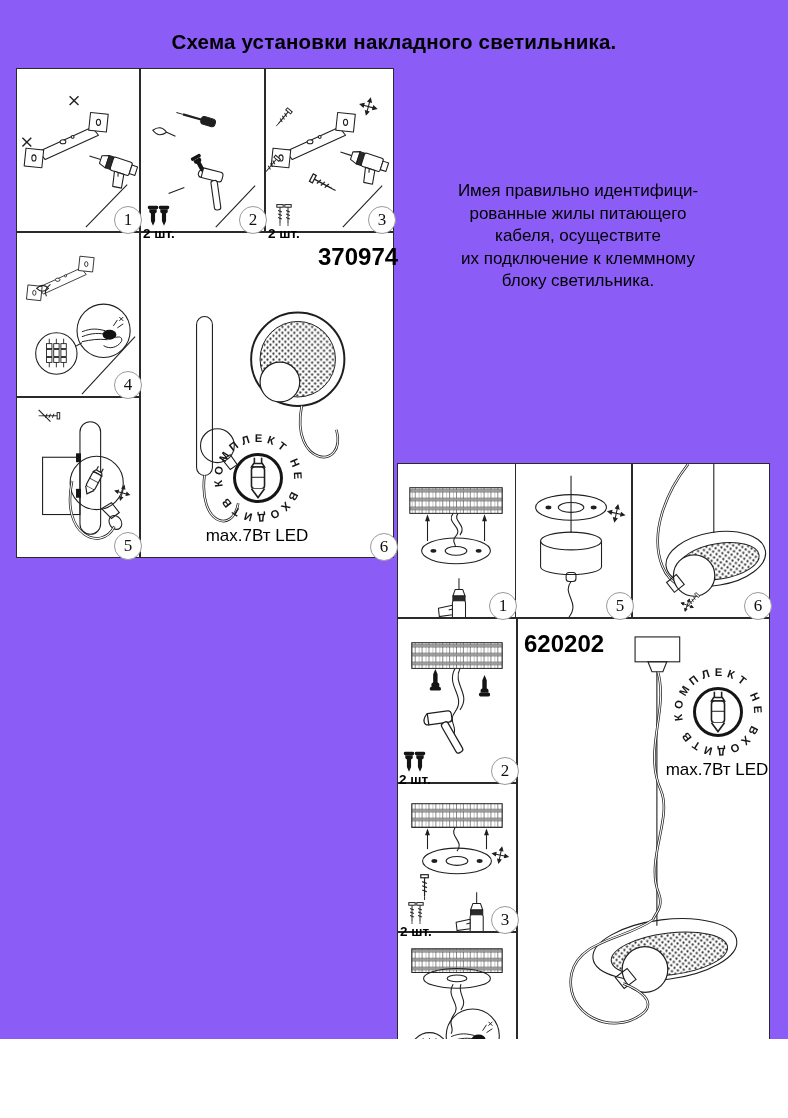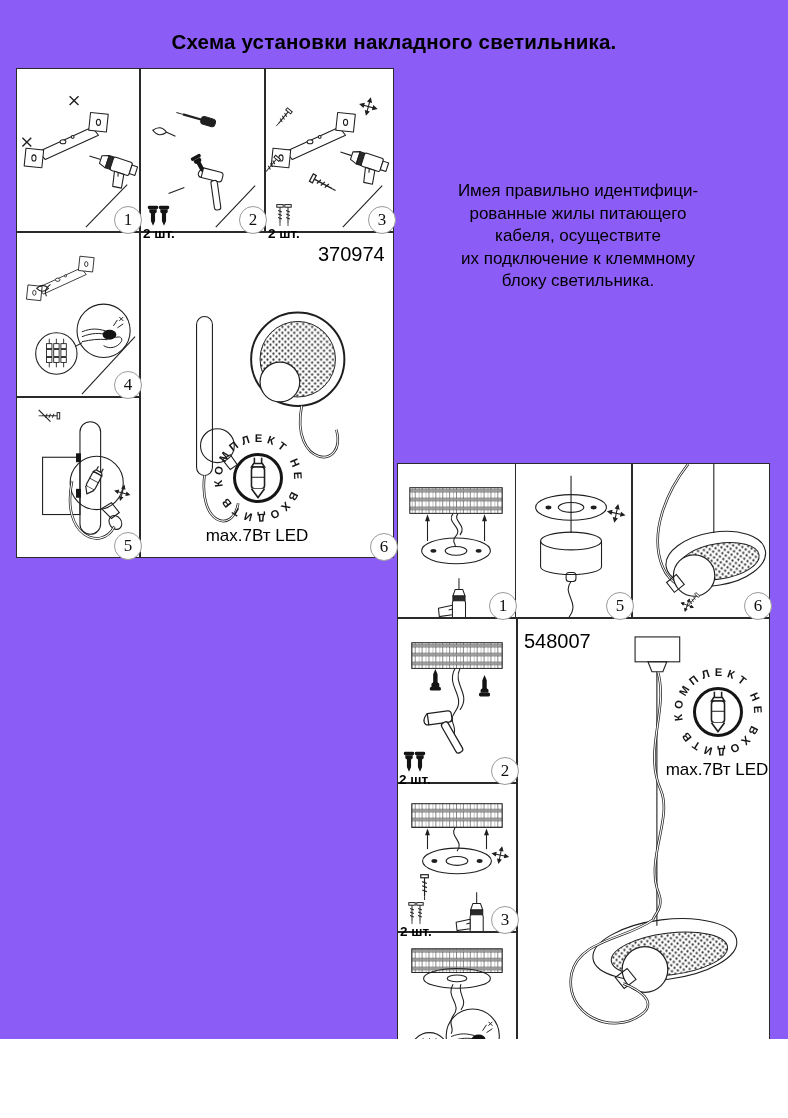--- a/index.html
+++ b/index.html
@@ -8,21 +8,21 @@
   .panel{position:absolute;border:1.6px solid #2a2a2a;background:#fff;box-sizing:border-box;}
   .panel svg{position:absolute;left:0;top:0;width:100%;height:100%;}
   .stepnum{position:absolute;width:26px;height:26px;border-radius:50%;border:1.2px solid #9a9a9a;
            background:#fff;display:flex;align-items:center;justify-content:center;
            font-family:"Liberation Serif",serif;font-size:17px;color:#111;z-index:5;}
   .title{position:absolute;left:0;top:30px;width:788px;text-align:center;
          font-size:20.5px;font-weight:bold;letter-spacing:.2px;}
   .note{position:absolute;left:408px;top:180px;width:340px;text-align:center;
         font-size:17px;line-height:22.5px;white-space:pre-line;}
   .warn{position:absolute;left:87px;top:641px;font-size:17.5px;}
-  .model{position:absolute;font-size:20px;font-weight:normal;}
+  .model{position:absolute;font-size:24px;font-weight:bold;}
   .maxpow{position:absolute;width:130px;text-align:center;font-size:17px;font-weight:normal;}
   .qty{position:absolute;display:flex;align-items:center;z-index:4;flex-direction:column;}
   .qty b{font-size:13.5px;font-weight:bold;}
   .ln{stroke:#1f1f1f;stroke-width:1.1;fill:none;}
   .cab{stroke:#1f1f1f;stroke-width:2.6;fill:none;}
   .cabw{stroke:#fff;stroke-width:1.1;fill:none;}
   .stamp{position:absolute;width:88px;height:88px;z-index:4;}
   .stamp text{font-family:"Liberation Sans",sans-serif;font-weight:bold;font-size:11.2px;fill:#151515;}
 </style>
 </head>
@@ -392,21 +392,21 @@
         <ellipse rx="73" ry="30" class="ln" fill="#fff" stroke-width="1.8"></ellipse>
         <ellipse cx="4" cy="5" rx="59" ry="21" fill="url(#m3)" stroke="#1f1f1f"></ellipse>
       </g>
       <circle cx="128" cy="352" r="23" fill="#fff" stroke="#1f1f1f" stroke-width="1.2"></circle>
       <path class="ln" fill="#fff" d="M98,360 l12,-9 l9,11 l-12,9 z"></path>
       <path class="cab" d="M136,302 C108,322 62,322 54,356 C46,398 96,420 126,396 C140,384 122,372 106,366"></path>
       <path class="cabw" d="M136,302 C108,322 62,322 54,356 C46,398 96,420 126,396 C140,384 122,372 106,366"></path>
     </svg>
   </div>
 
-  <div class="model" style="left:524px;top:630px">548007</div>
+  <div class="model" style="left:524px;top:630px">620202</div>
 
   <svg class="stamp" style="left:674px;top:668px" viewBox="0 0 88 88">
     <defs>
         <path id="sp2" d="M18.5,69.5 A36,36 0 1 1 69.5,18.5 A36,36 0 1 1 18.5,69.5"></path>
       </defs>
     <circle cx="44" cy="44" r="23.5" fill="#fff" stroke="#151515" stroke-width="3"></circle>
     <use href="#tube" transform="translate(44,44) scale(1.45)"></use>
     <text><textPath href="#sp2" textLength="222" lengthAdjust="spacing">В КОМПЛЕКТ НЕ ВХОДИТ</textPath></text>
   </svg>
   <div class="maxpow" style="left:652px;top:760px">max.7Вт LED</div>

